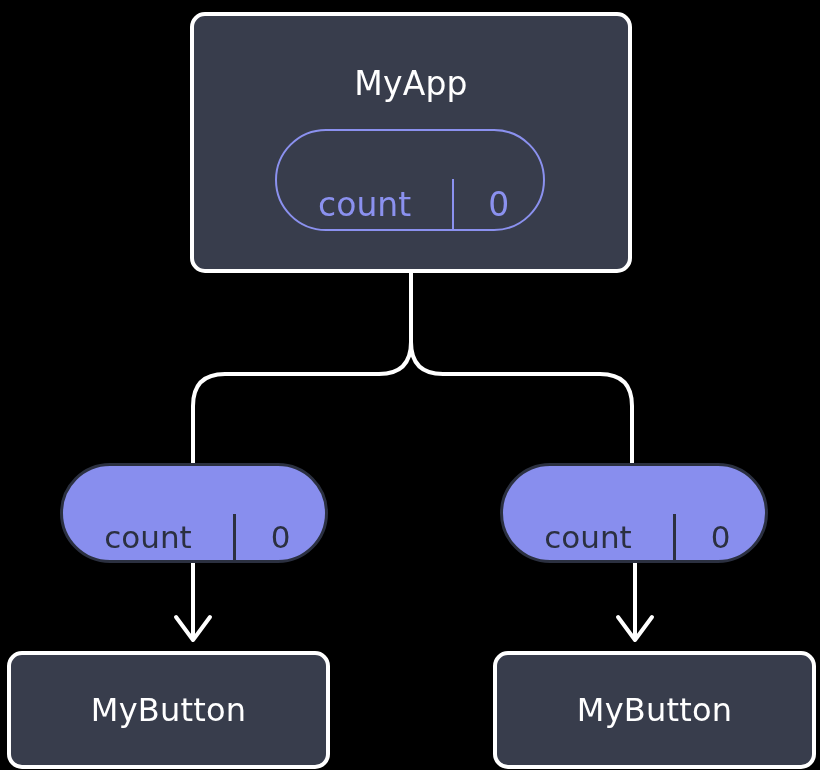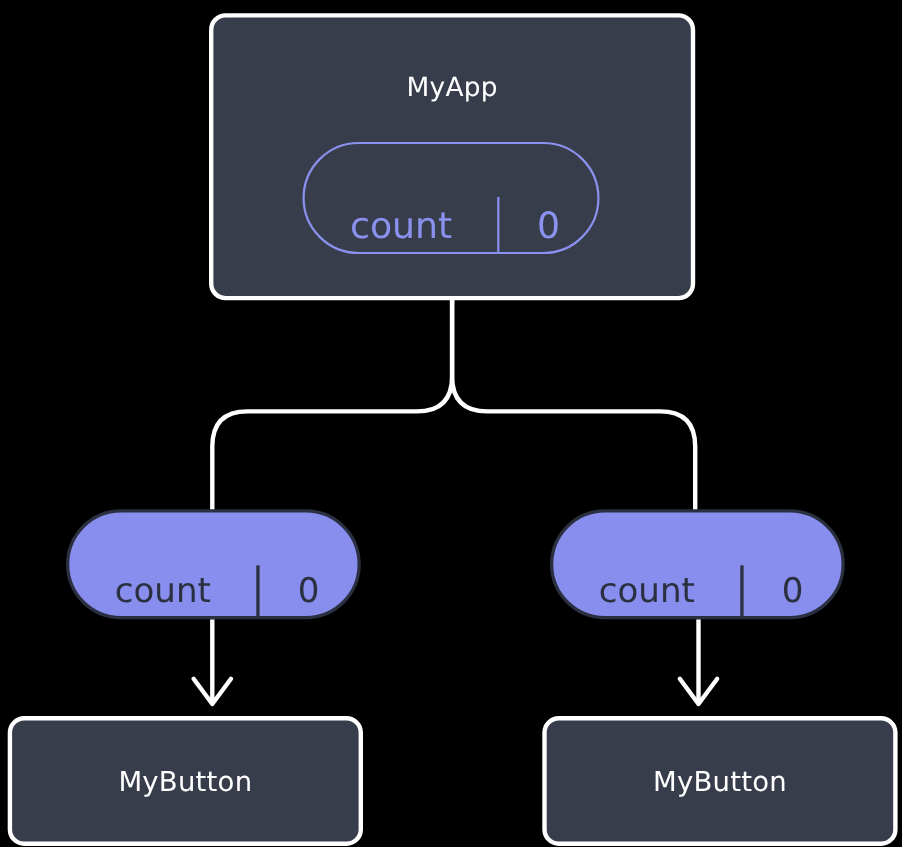--- a/index.html
+++ b/index.html
@@ -35,21 +35,21 @@
     box-sizing: border-box;
     background: #383d4c;
     border: 4px solid #ffffff;
     border-radius: 15px;
     display: flex;
     flex-direction: column;
     align-items: center;
   }
   .widget-title {
     color: #ffffff;
-    font-size: 24px;
+    font-size: 33px;
     font-weight: 400;
     letter-spacing: 0.2px;
     line-height: 1;
     white-space: nowrap;
   }
 
   #root-box {
     left: 190px;
     top: 12px;
     width: 442px;
@@ -59,21 +59,21 @@
   #root-box .widget-title {
     margin-top: 51px;
   }
 
   .leaf-box {
     height: 118px;
     justify-content: center;
   }
   #leaf-box-left  { left: 7px;   top: 651px; width: 323px; }
   #leaf-box-right { left: 493px; top: 651px; width: 323px; }
-  .leaf-box .widget-title { font-size: 25px; }
+  .leaf-box .widget-title { font-size: 32px; }
 
   
   .state-pill {
     position: absolute;
     box-sizing: border-box;
     display: flex;
     align-items: stretch;
     border-radius: 999px;
     overflow: hidden;
   }

